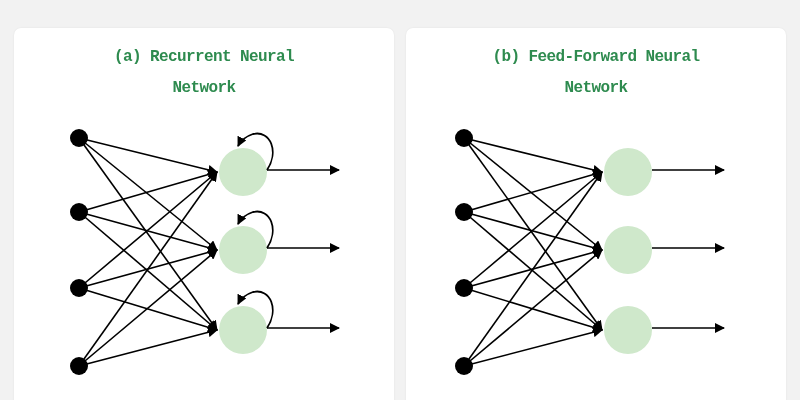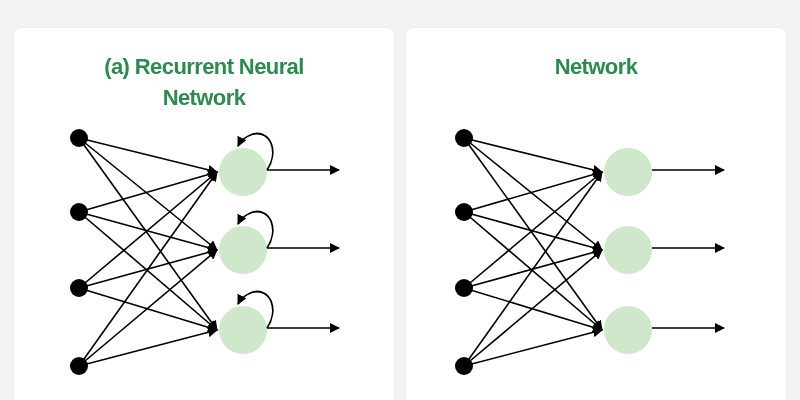--- a/index.html
+++ b/index.html
@@ -1,20 +1,20 @@
 <!DOCTYPE html>
 <html><head>
 <meta charset="utf-8">
 <style>
   html, body { margin:0; padding:0; }
   body { width:800px; height:400px; background:#f2f2f2; position:relative; overflow:hidden; font-family:"DejaVu Sans", sans-serif; }
   .card { position:absolute; top:28px; width:380px; height:400px; background:#ffffff; border-radius:7px; box-shadow:0 0 2px rgba(0,0,0,0.08); }
   #card-a { left:14px; }
   #card-b { left:406px; }
-  .title { position:absolute; top:14px; left:0; width:100%; text-align:center; color:#2e8b4f; font-family:Liberation Sans, sans-serif; font-weight:bold; font-size:22px; line-height:31px; letter-spacing:-0.6px;margin-top:9px; }
+  .title { position:absolute; top:14px; left:0; width:100%; text-align:center; color:#2e8b4f; font-family:Liberation Mono, monospace; font-weight:bold; font-size:16px; line-height:31px; letter-spacing:-0.6px; }
   svg.net { position:absolute; left:0; top:0; }
 </style>
 </head>
 <body>
 
 <div class="card" id="card-a">
   <div class="title">
     <div>(a) Recurrent Neural</div>
     <div>Network</div>
   </div>
@@ -47,20 +47,21 @@
       <path d="M253,300 C265,282 257,260 239,264 C233,266 227,270 224,276" fill="none" stroke="#000000" stroke-width="1.8" marker-end="url(#arrow-net-a)"></path>
       <circle cx="65" cy="110" r="9" fill="#000000"></circle>
       <circle cx="65" cy="184" r="9" fill="#000000"></circle>
       <circle cx="65" cy="260" r="9" fill="#000000"></circle>
       <circle cx="65" cy="338" r="9" fill="#000000"></circle>
     </svg>
 </div>
 
 <div class="card" id="card-b">
   <div class="title">
+    <div>(b) Feed-Forward Neural</div>
     <div>Network</div>
   </div>
   <svg class="net" id="net-b" width="380" height="372">
       <defs>
         <marker id="arrow-net-b" markerWidth="10" markerHeight="10" refX="9" refY="5" orient="auto" markerUnits="userSpaceOnUse">
           <path d="M0,0 L10,5 L0,10 Z" fill="#000000"></path>
         </marker>
       </defs>
       <line x1="58" y1="110" x2="196" y2="144" stroke="#000000" stroke-width="1.6" marker-end="url(#arrow-net-b)"></line>
       <line x1="58" y1="110" x2="196" y2="222" stroke="#000000" stroke-width="1.6" marker-end="url(#arrow-net-b)"></line>

